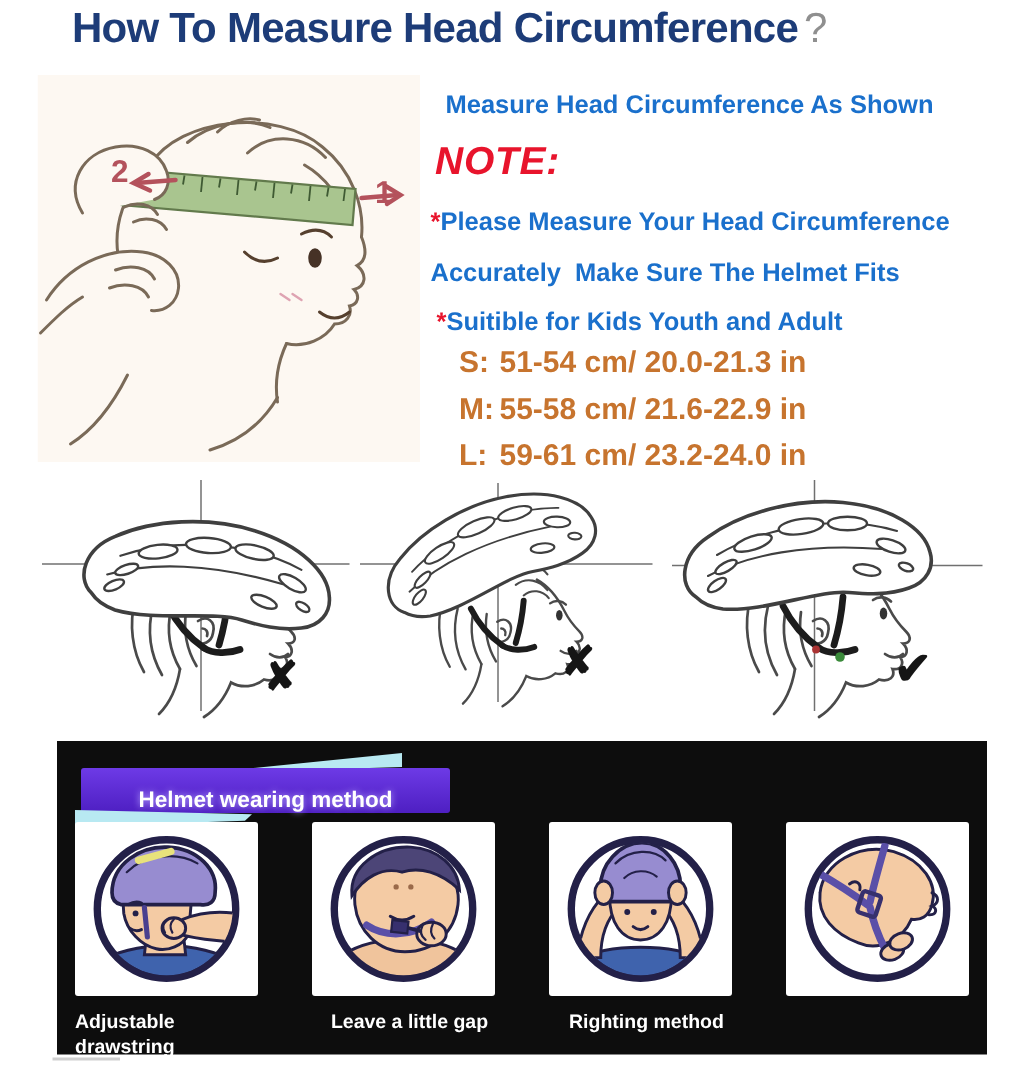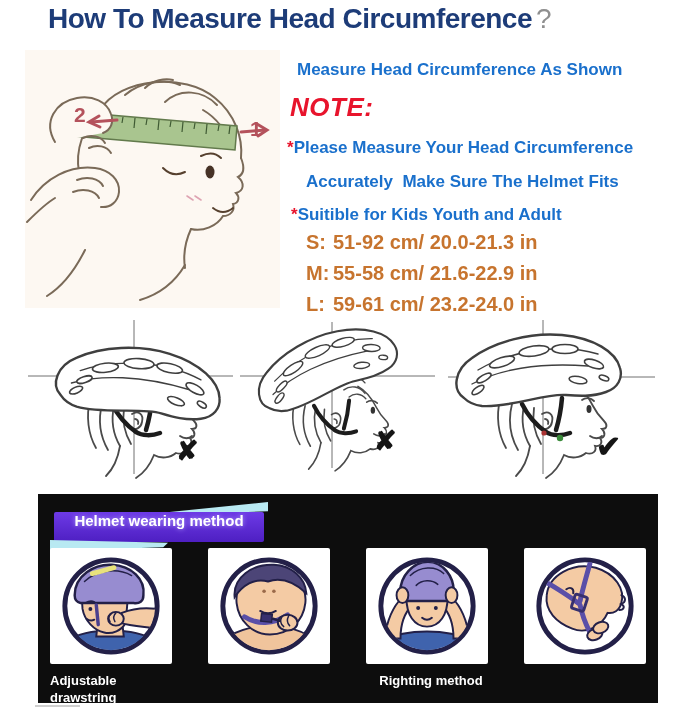--- a/index.html
+++ b/index.html
@@ -23,21 +23,21 @@
   .page-title .qmark{color:#8f8f8f;font-weight:400;margin-left:4px;}
 
   
   .blue-line{color:var(--body_blue);font-weight:700;font-size:17px;white-space:pre-wrap;text-align:center;}
   .shown-line{left:297px;top:60px;}
   .note-label{left:290px;top:92px;font-size:26px;font-weight:800;
     color:var(--note_red);letter-spacing:0.5px;font-style:italic;}
   .note-line{display:flex;}
   .note-line .star{color:var(--note_red);font-weight:700;font-size:17px;}
   .nl-0{left:287px;top:138px;}
-  .nl-1{left:306px;top:172px;}
+  .nl-1{left:287px;top:172px;}
   .nl-2{left:291px;top:205px;}
   .size-line{display:flex;color:var(--size_orange);font-weight:600;font-size:20px;}
   .size-line .sz-label{width:27px;}
   .sz-0{left:306px;top:231px;}
   .sz-1{left:306px;top:262px;}
   .sz-2{left:306px;top:293px;}
 
   
   .measure-illo{left:25px;top:50px;}
   .measure-num{font-size:21px;font-weight:700;color:var(--arrow_red);}
@@ -53,23 +53,23 @@
   .mk-1{left:374px;top:428px;}
   .mk-2{left:596px;top:432px;font-size:30px;}
 
   
   .method-section{left:38px;top:494px;width:620px;height:209px;
     background:var(--section_black);}
   .banner{position:absolute;left:10px;top:8px;width:226px;height:46px;}
   .banner .cyan-top{position:absolute;left:92px;top:0;width:128px;height:13px;
     background:var(--banner_cyan);
     clip-path:polygon(0 100%,100% 0,100% 72%,4% 100%);}
-  .banner .purple-box{position:absolute;left:6px;top:10px;width:210px;height:30px;
+  .banner .purple-box{position:absolute;left:6px;top:10px;width:246px;height:30px;
     background:linear-gradient(180deg,#6d3ae6 0%,#4e1fc2 100%);
-    border-radius:2px;display:flex;align-items:flex-start;justify-content:center;}
+    border-radius:2px;display:flex;align-items:flex-end;justify-content:center;}
   .banner .cyan-bottom{position:absolute;left:2px;top:38px;width:118px;height:11px;
     background:var(--banner_cyan);
     clip-path:polygon(0 0,100% 25%,96% 65%,0 100%);}
   .banner-text{color:#fff;font-size:15px;font-weight:700;white-space:nowrap;
     text-shadow:0 0 5px #b9a6ff;}
   .steps-row{position:absolute;left:0;right:0;top:54px;display:flex;
     justify-content:space-between;padding:0 12px;}
   .step{width:122px;display:flex;flex-direction:column;align-items:flex-start;}
   .step-box{width:122px;height:116px;background:#fff;border-radius:2px;
     display:flex;align-items:center;justify-content:center;}
@@ -196,21 +196,21 @@
   <span class="star"></span>
   <span class="blue-line">Accurately  Make Sure The Helmet Fits</span>
 </div>
 <div class="abs note-line nl-2">
   <span class="star">*</span>
   <span class="blue-line">Suitible for Kids Youth and Adult</span>
 </div>
 
 <div class="abs size-line sz-0">
   <span class="sz-label">S:</span>
-  <span>51-92 cm/ 20.0-21.3 in</span>
+  <span>51-54 cm/ 20.0-21.3 in</span>
 </div>
 <div class="abs size-line sz-1">
   <span class="sz-label">M:</span>
   <span>55-58 cm/ 21.6-22.9 in</span>
 </div>
 <div class="abs size-line sz-2">
   <span class="sz-label">L:</span>
   <span>59-61 cm/ 23.2-24.0 in</span>
 </div>
 
@@ -315,20 +315,21 @@
             <circle cx="60" cy="40" r="1.8" fill="#9a6a4a" stroke="none"></circle>
             <path d="M 46,60 q 8,5 16,0" fill="none"></path>
             <path d="M 30,66 C 42,74 60,74 74,64" fill="none" stroke="#5a4fa8" stroke-width="5"></path>
             <rect x="47" y="63" width="11" height="8" fill="#37306e" stroke="#232048" stroke-width="1.5" transform="rotate(6 52 67)"></rect>
             <ellipse cx="74" cy="72" rx="10" ry="8" fill="#f4cba4"></ellipse>
             <path d="M 68,66 q -3,6 2,10 M 75,65 q -3,6 1,10" fill="none" stroke-width="1.5"></path>
             <path d="M 66,70 L 59,68" fill="none" stroke-width="2.5"></path>
           </g>
         </svg>
       </div>
+      <div class="step-label">Leave a little gap</div>
     </div>
 
     <div class="step">
       <div class="step-box">
         <svg width="108" height="108" viewBox="0 0 110 110">
           <defs>
               <clipPath id="c3">
                 <circle cx="55" cy="55" r="45"></circle>
               </clipPath>
             </defs>

